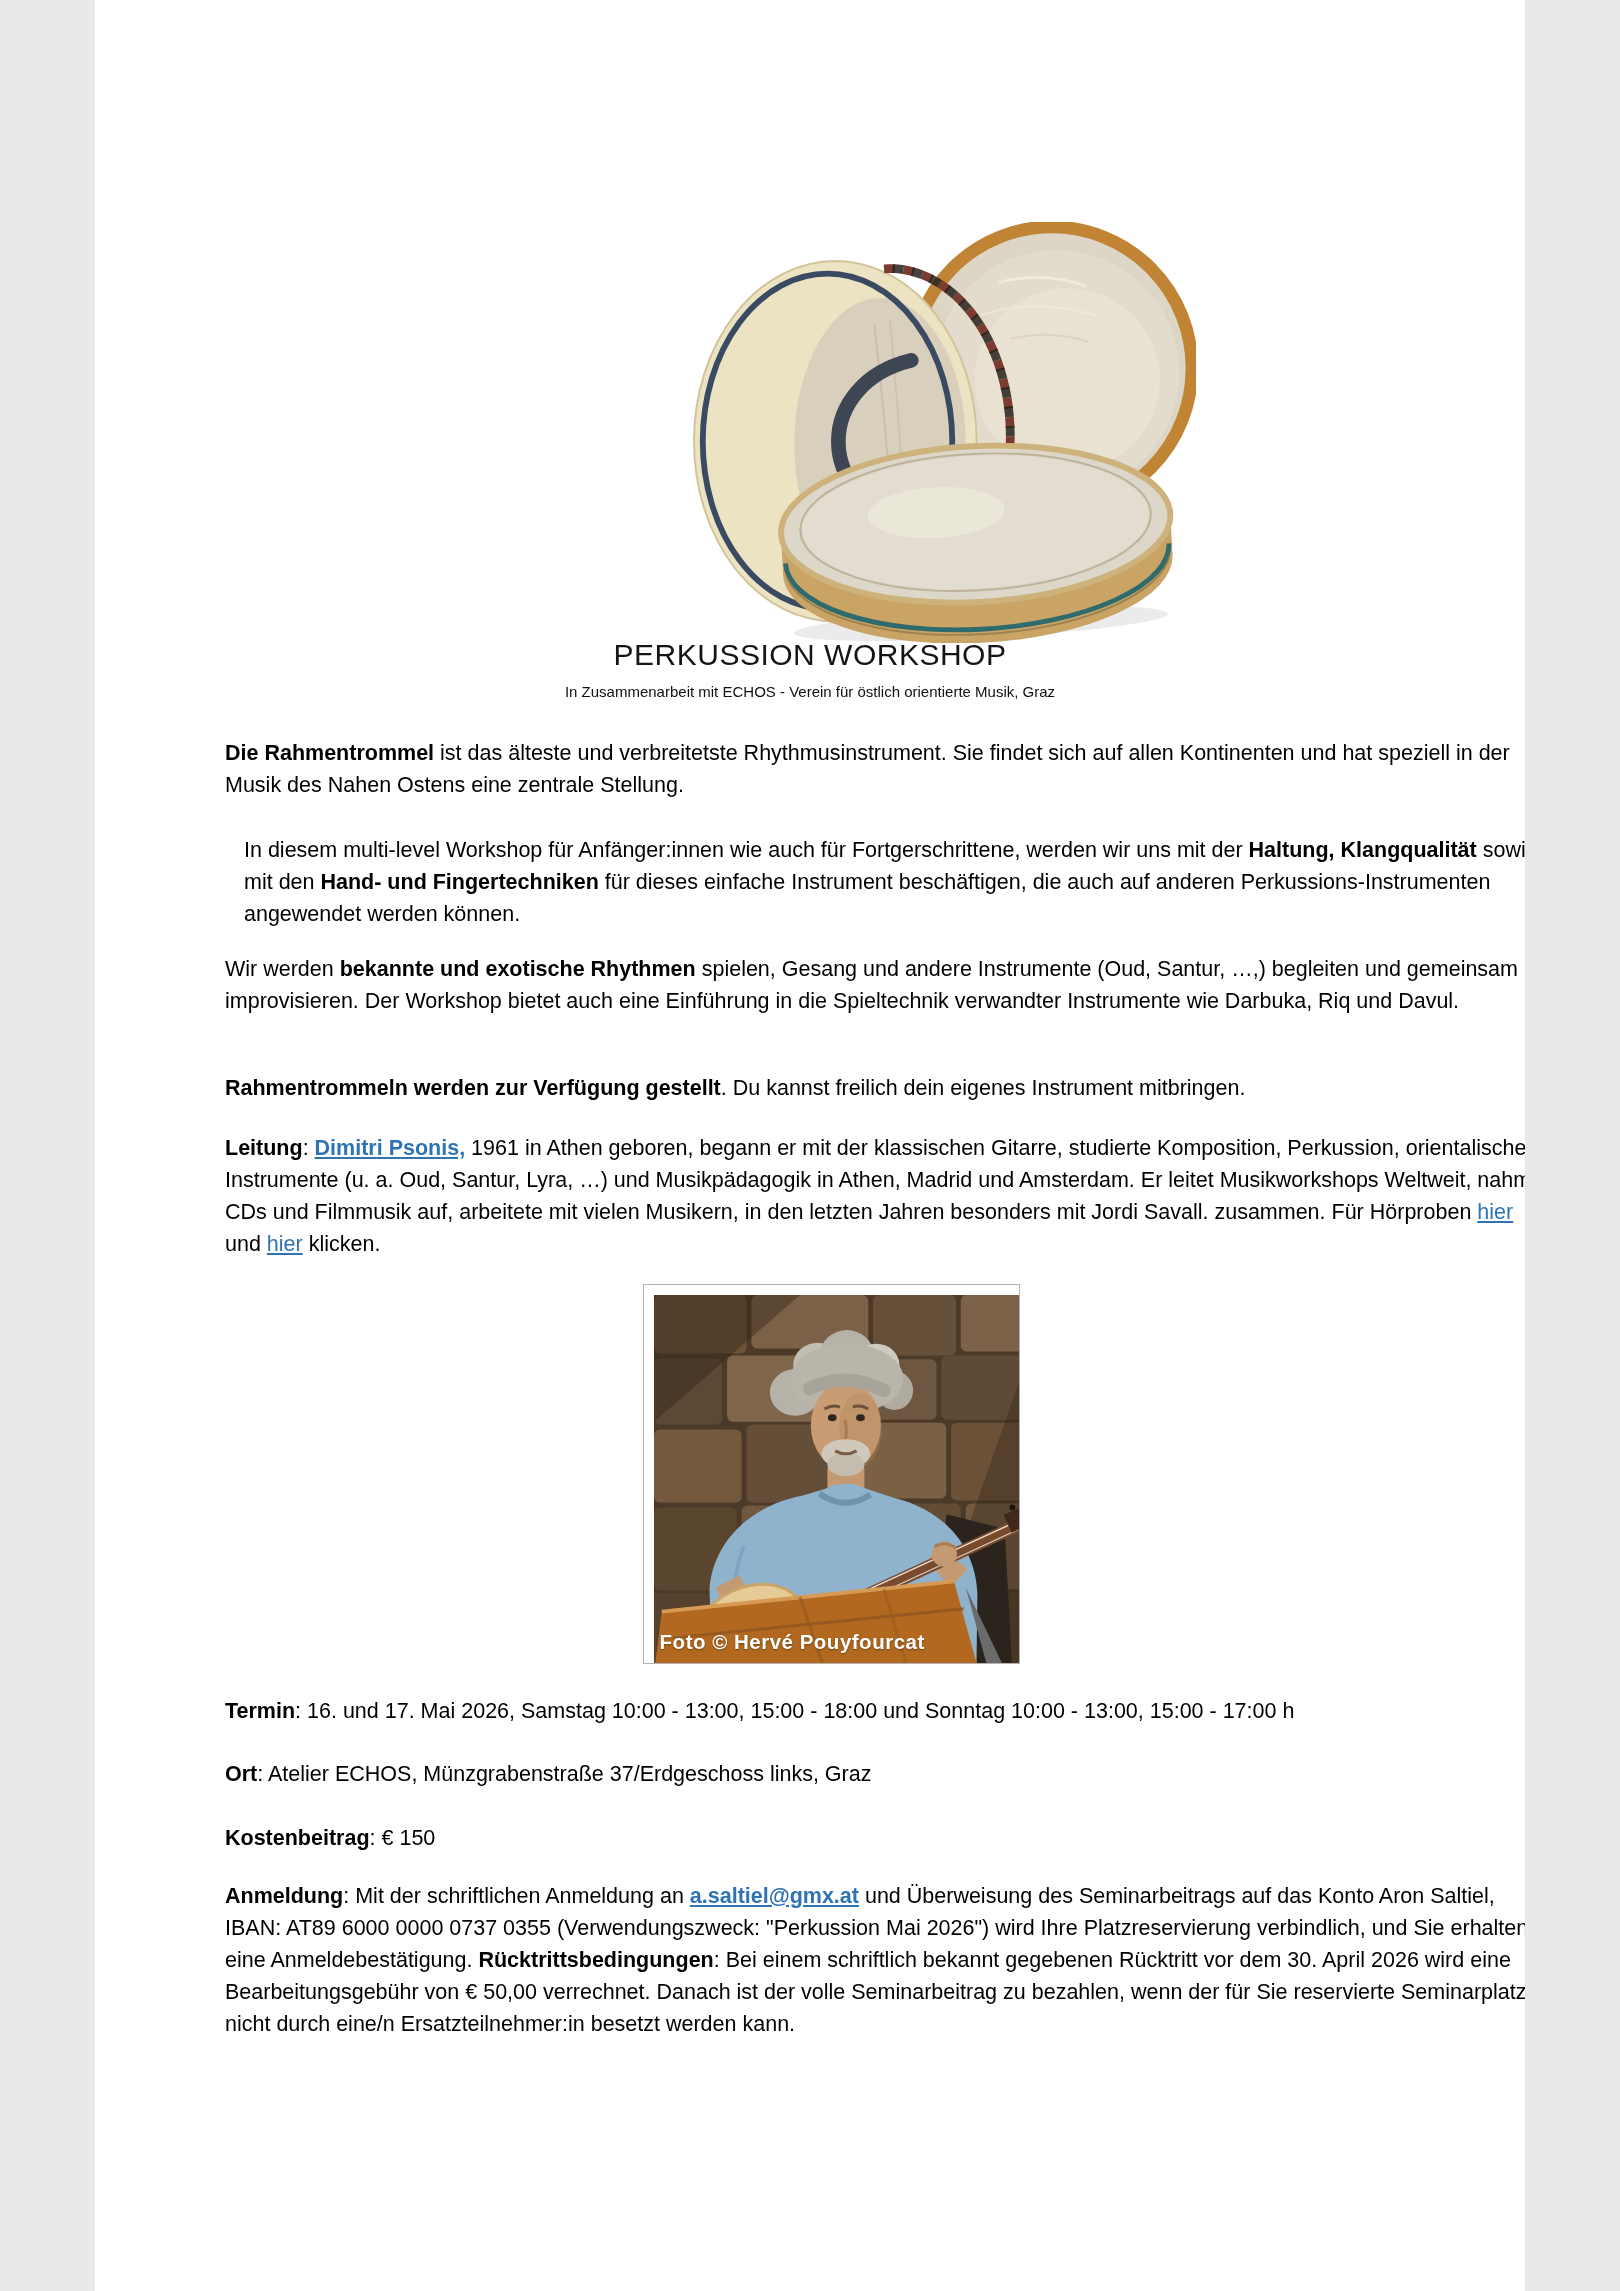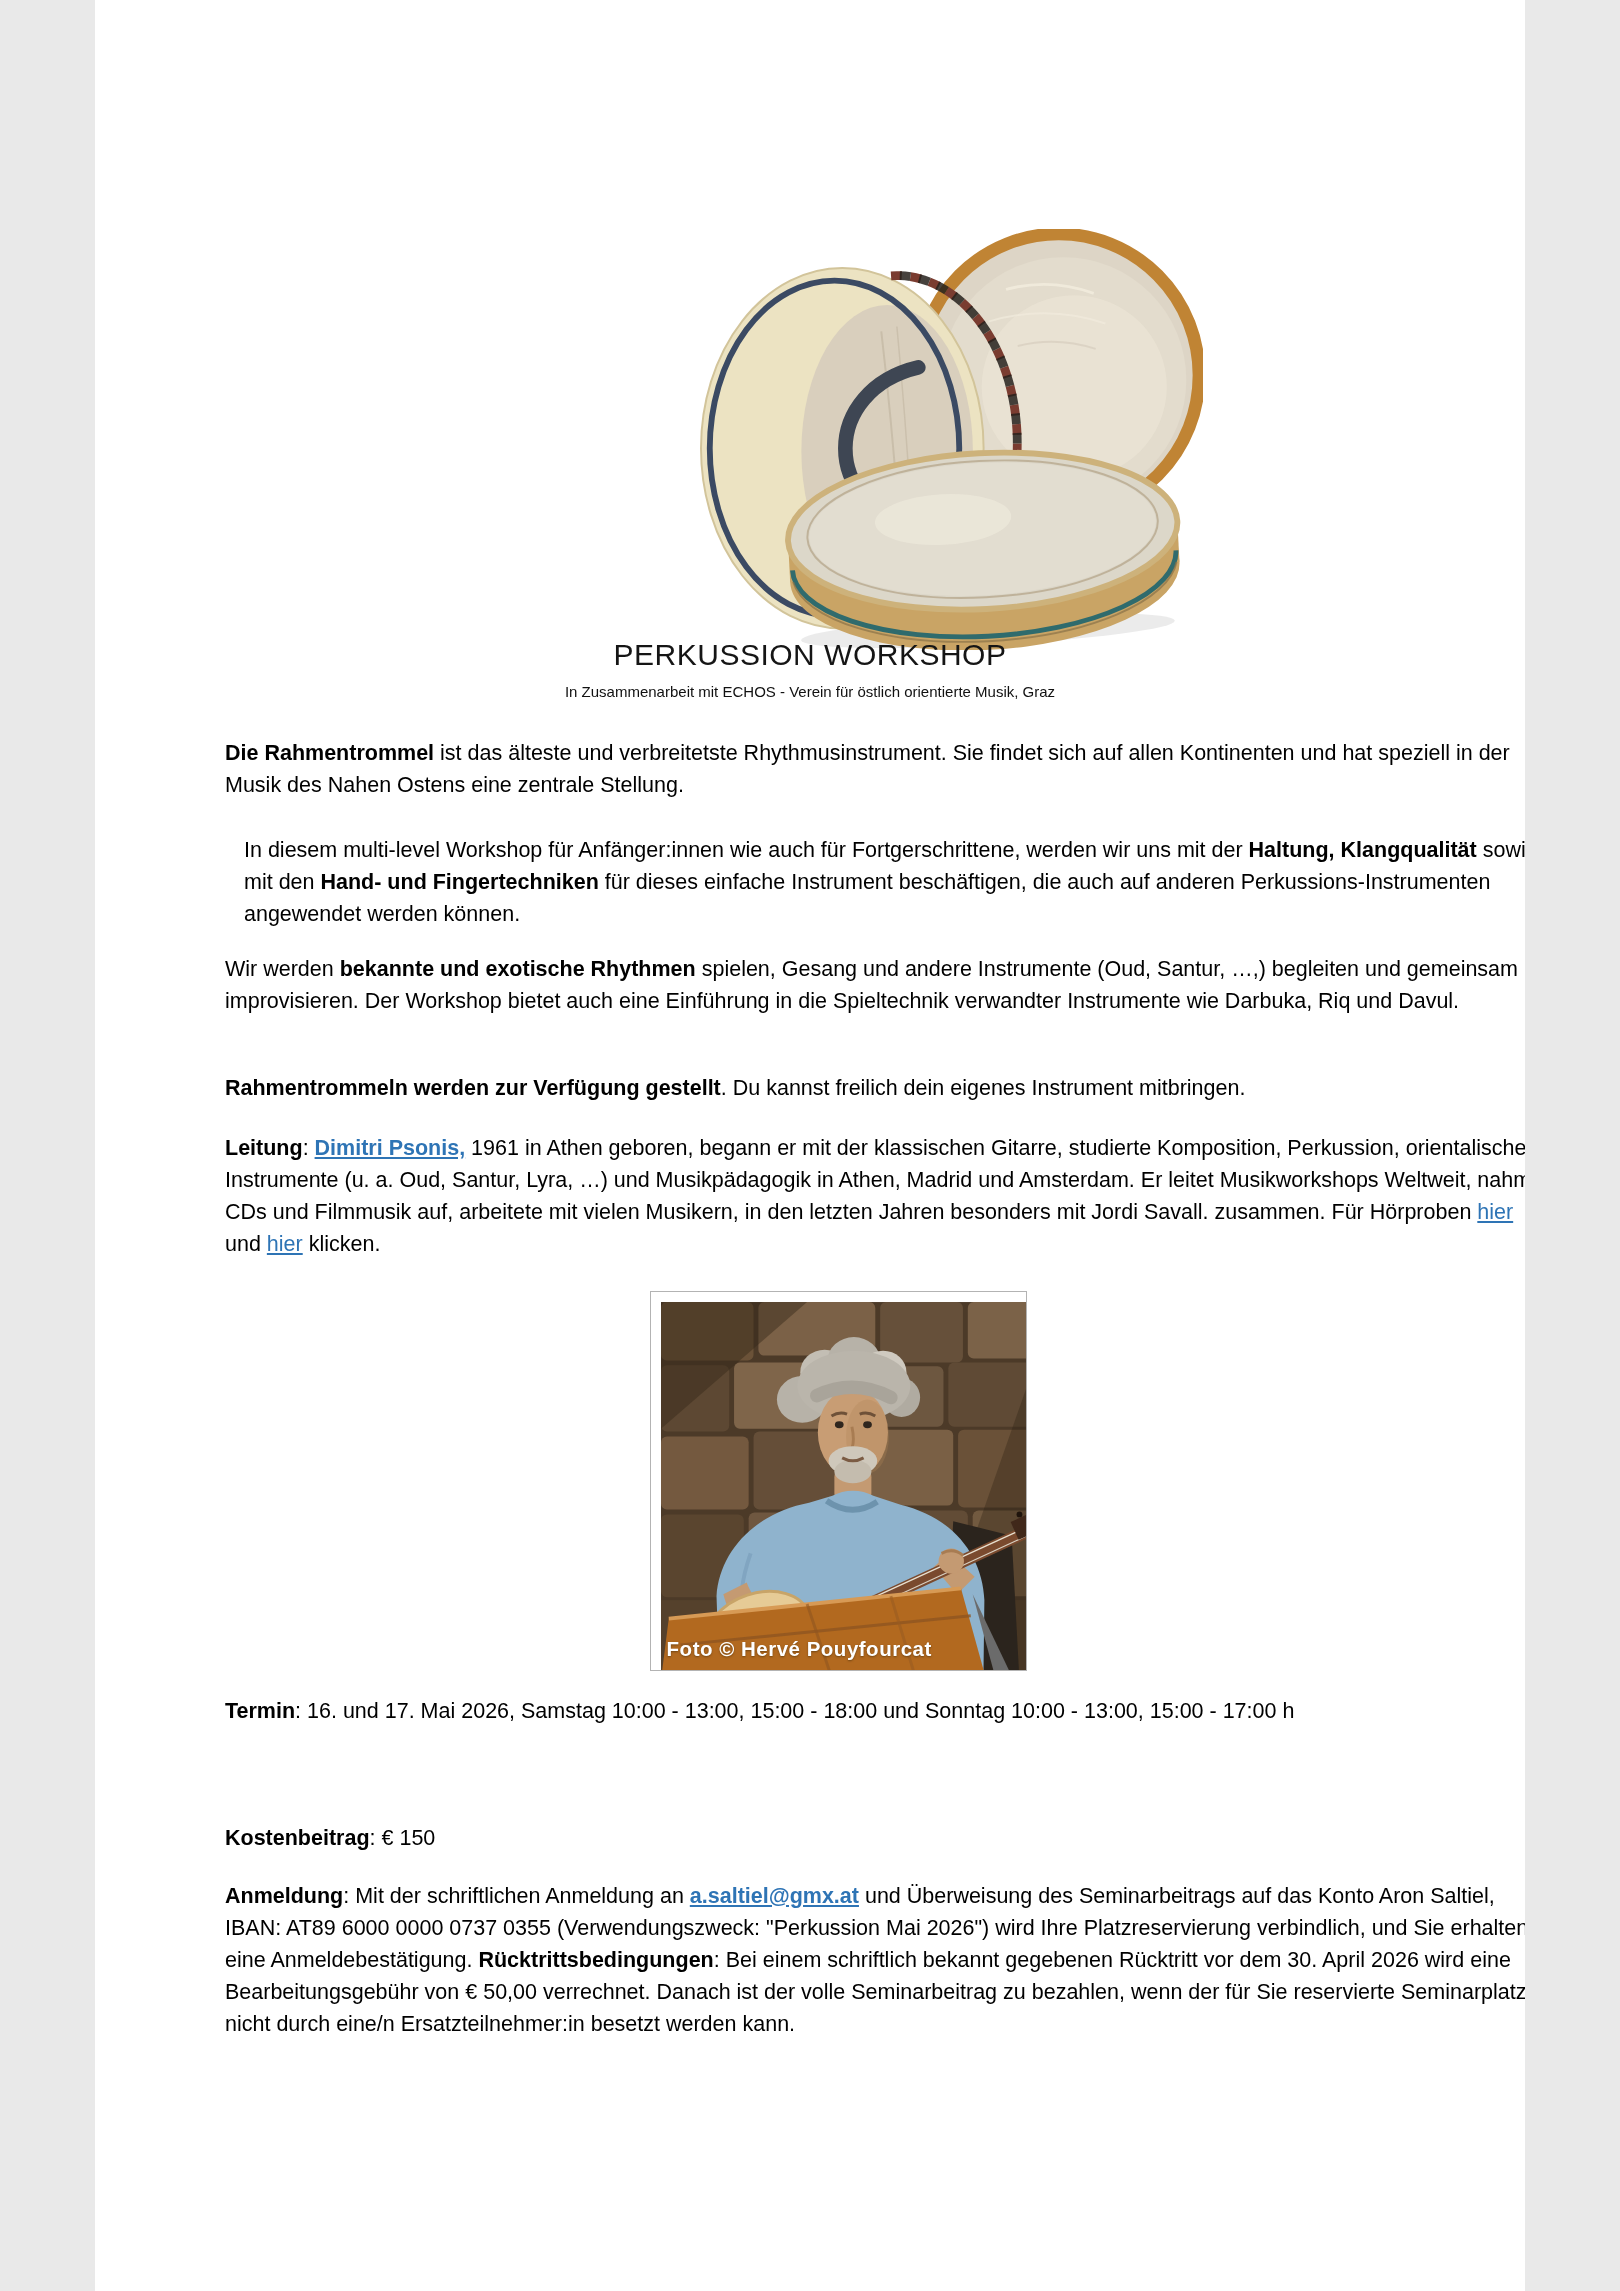--- a/index.html
+++ b/index.html
@@ -31,21 +31,21 @@
   #p-rahmentrommel{top:737px;}
   #p-workshop{top:834px;margin-left:19px;}
   #p-rhythmen{top:953px;}
   #p-leihinstrumente{top:1072px;}
   #p-leitung{top:1132px;}
   #p-termin{top:1695px;}
   #p-ort{top:1758px;}
   #p-kostenbeitrag{top:1822px;}
   #p-anmeldung{top:1880px;}
 
-  figure{margin:11px;padding:10px;text-align:center;}
+  figure{margin:4px;padding:10px;text-align:center;}
   .drums-figure{
     position:absolute;left:580px;top:208px;width:507px;height:421px;
   }
   .portrait-figure{
     position:absolute;left:544px;top:1280px;width:377px;height:380px;
     border:1px solid #b3b3b3;box-sizing:border-box;overflow:hidden;
   }
   .portrait-figure svg{display:block;}
   .portrait-caption{
     position:absolute;left:15.6px;bottom:8.8px;
@@ -190,17 +190,18 @@
         <path d="M 8 325 L 308 294" stroke="#d79a55" stroke-width="4" fill="none"></path>
         <path d="M 20 352 L 318 322" stroke="#8f5520" stroke-width="3" fill="none" opacity="0.8"></path>
         <path d="M 150 310 L 176 388" stroke="#8f5520" stroke-width="3" fill="none" opacity="0.6"></path>
         <path d="M 236 302 L 262 388" stroke="#9a5c22" stroke-width="3" fill="none" opacity="0.6"></path>
       </g>
     </svg>
     <figcaption class="portrait-caption">Foto © Hervé Pouyfourcat</figcaption>
   </figure>
 
   <p class="doc" id="p-termin"><span class="b">Termin</span><span>: 16. und 17. Mai 2026, Samstag 10:00 - 13:00, 15:00 - 18:00 und Sonntag 10:00 - 13:00, 15:00 - 17:00 h</span></p>
+  <p class="doc" id="p-ort"><span class="b">Ort</span><span>: Atelier ECHOS, Münzgrabenstraße 37/Erdgeschoss links, Graz</span></p>
   <p class="doc" id="p-kostenbeitrag"><span class="b">Kostenbeitrag</span><span>: € 150</span></p>
   <p class="doc" id="p-anmeldung"><span class="b">Anmeldung</span><span>: Mit der schriftlichen Anmeldung an </span><a href="#" class="b" style="color: rgb(46, 116, 181);">a.saltiel@gmx.at</a><span> und Überweisung des Seminarbeitrags auf das Konto Aron Saltiel, IBAN: AT89 6000 0000 0737 0355 (Verwendungszweck: "Perkussion Mai 2026") wird Ihre Platzreservierung verbindlich, und Sie erhalten eine Anmeldebestätigung. </span><span class="b">Rücktrittsbedingungen</span><span>: Bei einem schriftlich bekannt gegebenen Rücktritt vor dem 30. April 2026 wird eine Bearbeitungsgebühr von € 50,00 verrechnet. Danach ist der volle Seminarbeitrag zu bezahlen, wenn der für Sie reservierte Seminarplatz nicht durch eine/n Ersatzteilnehmer:in besetzt werden kann.</span></p>
 
 </div>
 
 
 </body></html>

